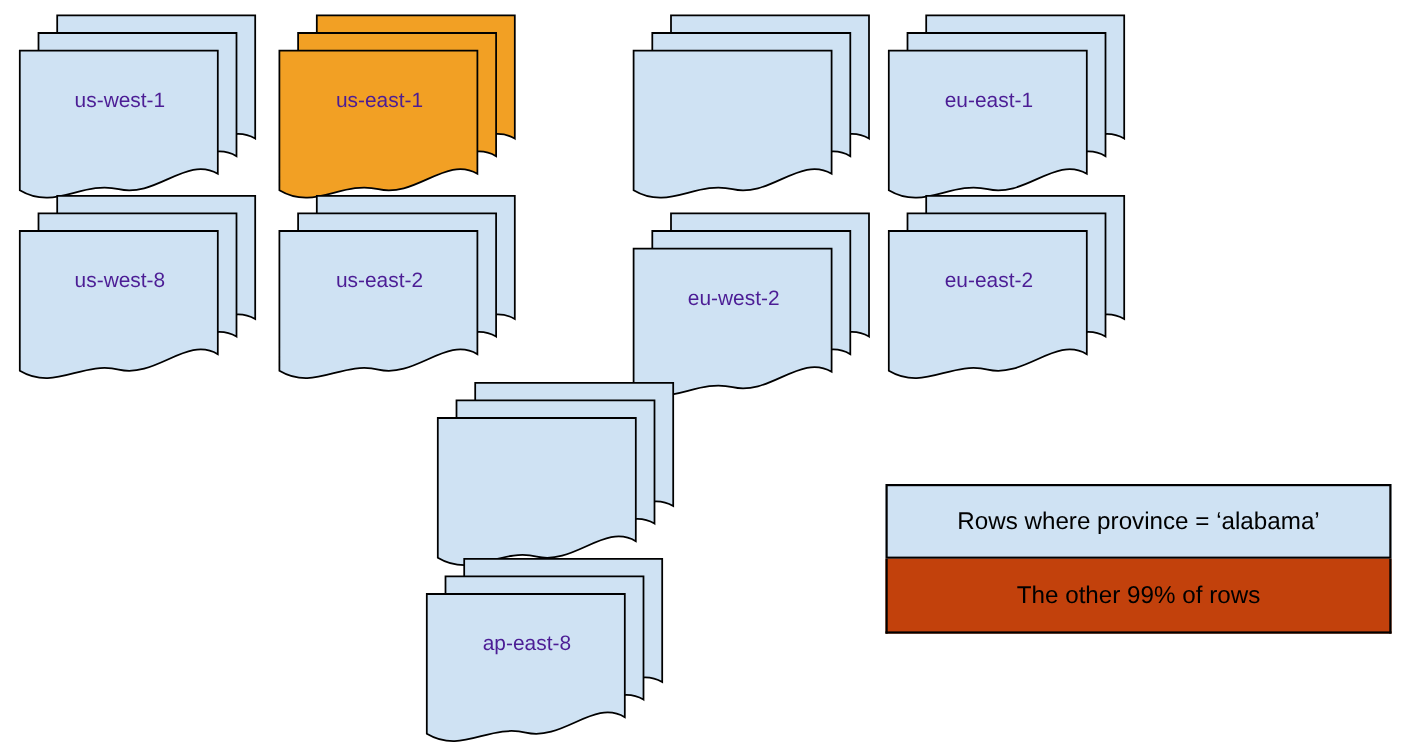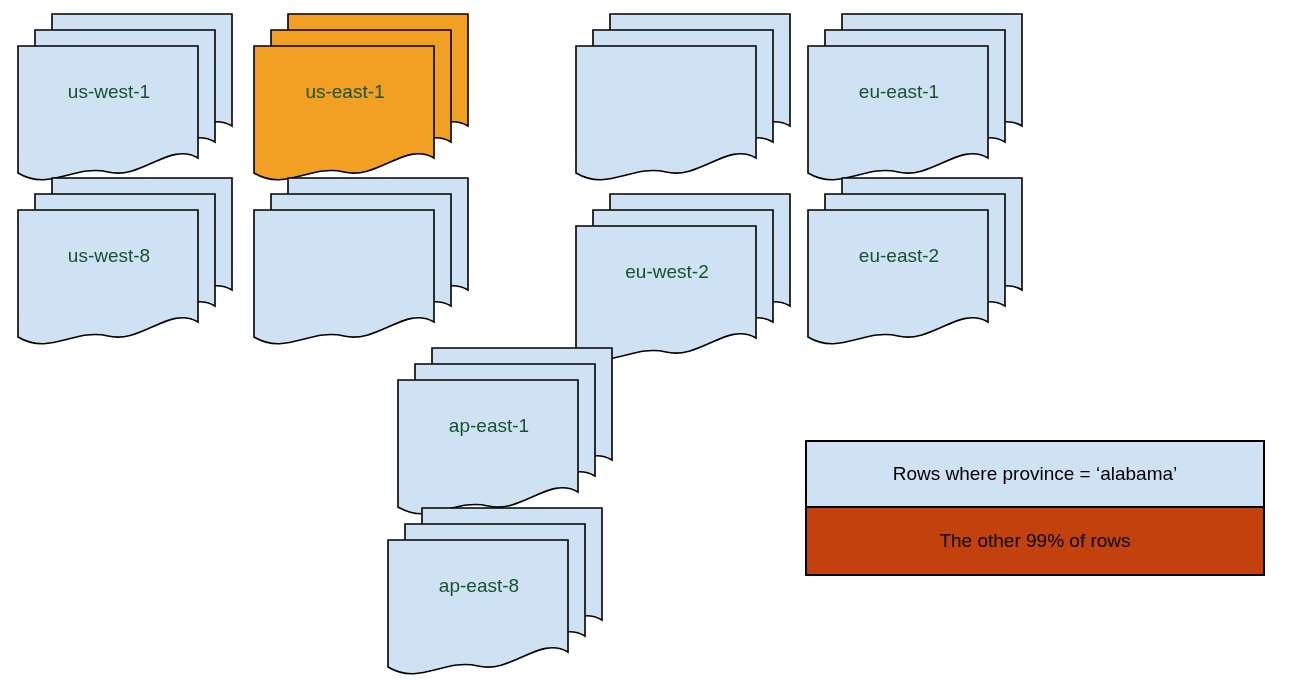--- a/index.html
+++ b/index.html
@@ -35,37 +35,37 @@
   .stack-label {
     position: absolute;
     left: 2px;
     top: 34px;
     width: 182px;
     height: 92px;
     display: flex;
     align-items: center;
     justify-content: center;
     font-size: 19px;
-    color: #14532d;
+    color: #4c1d95;
     pointer-events: none;
     white-space: nowrap;
   }
   .legend {
     position: absolute;
     left: 805px;
     top: 440px;
     width: 460px;
   }
   .legend-item {
     height: 68px;
     border: 2px solid #000000;
     display: flex;
     align-items: center;
     justify-content: center;
-    font-size: 19px;
+    font-size: 22px;
     color: #000000;
     box-sizing: border-box;
   }
   .legend-item + .legend-item {
     border-top: none;
   }
   .legend-item.blue   { background: #cfe2f3; }
   .legend-item.orange { background: #c2410c; }
   .defs-holder { position: absolute; width: 0; height: 0; overflow: hidden; }
 </style>
@@ -123,20 +123,21 @@
     </svg>
     <div class="stack-label">us-west-8</div>
   </div>
 
   <div class="stack" style="left:252px; top:176px;">
     <svg viewBox="0 0 218 176">
       <use href="#doc-shape" transform="translate(36,2)" fill="#cfe2f3"></use>
       <use href="#doc-shape" transform="translate(19,18)" fill="#cfe2f3"></use>
       <use href="#doc-shape" transform="translate(2,34)" fill="#cfe2f3"></use>
     </svg>
+    <div class="stack-label">us-east-2</div>
   </div>
 
   <div class="stack" style="left:574px; top:192px;">
     <svg viewBox="0 0 218 176">
       <use href="#doc-shape" transform="translate(36,2)" fill="#cfe2f3"></use>
       <use href="#doc-shape" transform="translate(19,18)" fill="#cfe2f3"></use>
       <use href="#doc-shape" transform="translate(2,34)" fill="#cfe2f3"></use>
     </svg>
     <div class="stack-label">eu-west-2</div>
   </div>
@@ -149,21 +150,20 @@
     </svg>
     <div class="stack-label">eu-east-2</div>
   </div>
 
   <div class="stack" style="left:396px; top:346px;">
     <svg viewBox="0 0 218 176">
       <use href="#doc-shape" transform="translate(36,2)" fill="#cfe2f3"></use>
       <use href="#doc-shape" transform="translate(19,18)" fill="#cfe2f3"></use>
       <use href="#doc-shape" transform="translate(2,34)" fill="#cfe2f3"></use>
     </svg>
-    <div class="stack-label">ap-east-1</div>
   </div>
 
   <div class="stack" style="left:386px; top:506px;">
     <svg viewBox="0 0 218 176">
       <use href="#doc-shape" transform="translate(36,2)" fill="#cfe2f3"></use>
       <use href="#doc-shape" transform="translate(19,18)" fill="#cfe2f3"></use>
       <use href="#doc-shape" transform="translate(2,34)" fill="#cfe2f3"></use>
     </svg>
     <div class="stack-label">ap-east-8</div>
   </div>

